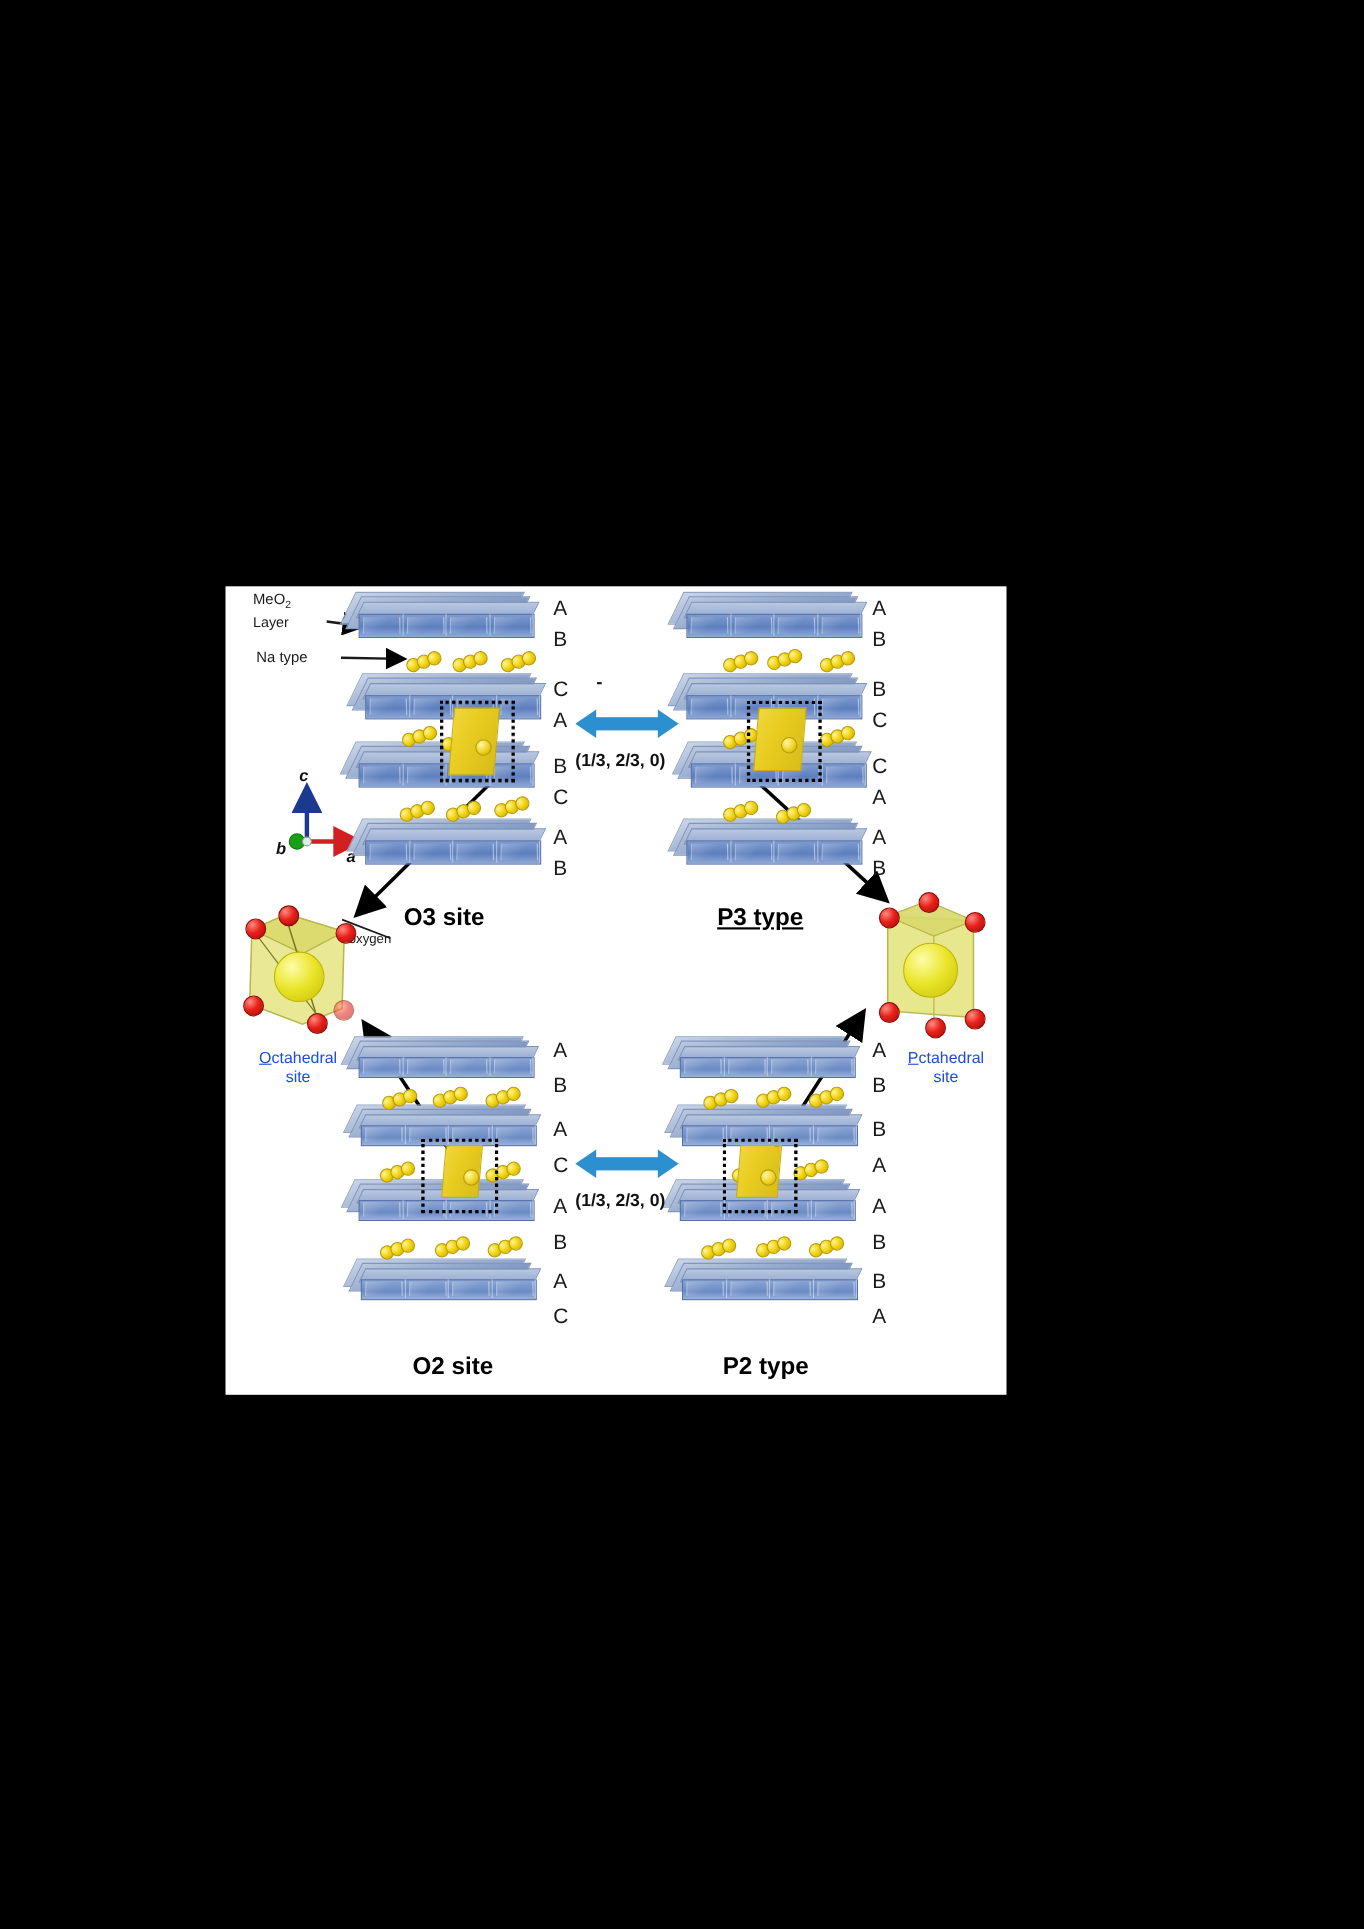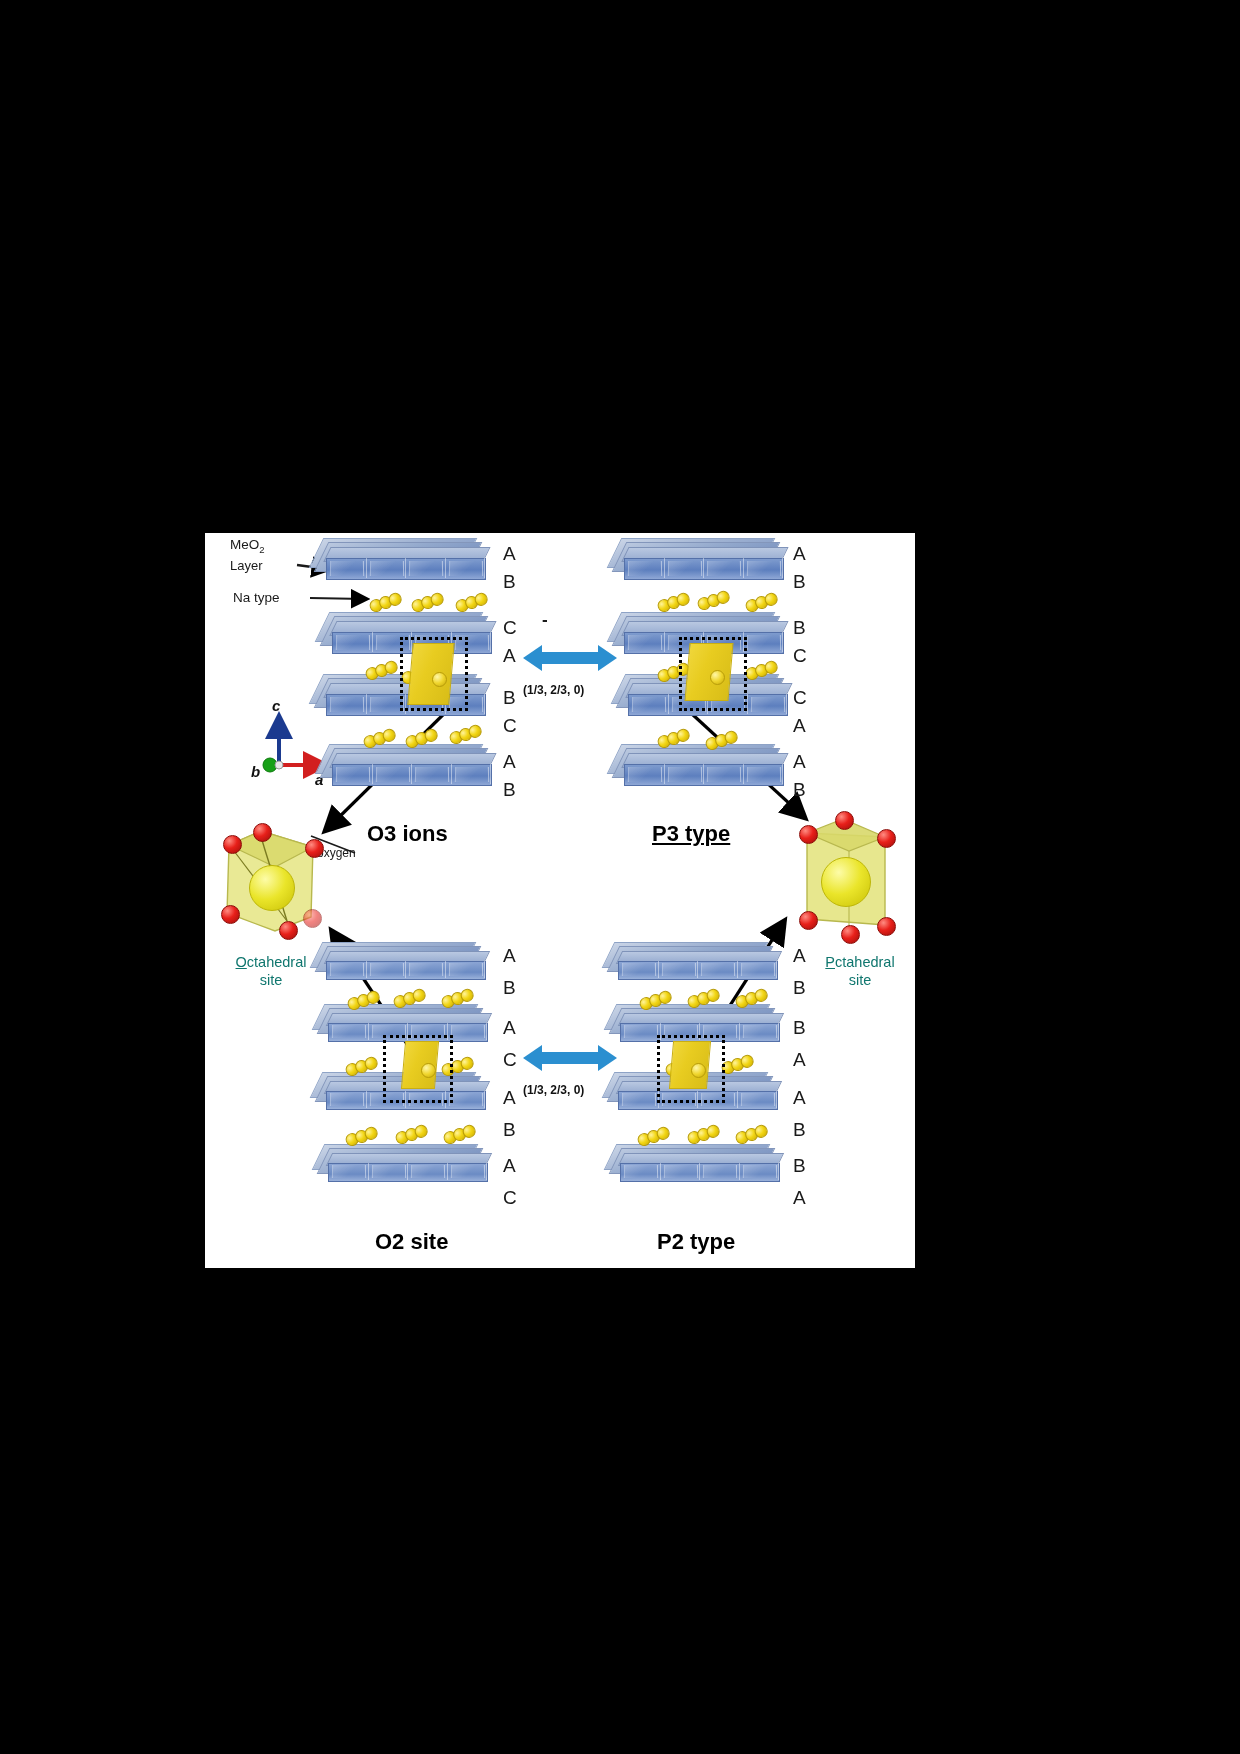--- a/index.html
+++ b/index.html
@@ -8,22 +8,22 @@
   
   #figure{
     position:absolute;left:205px;top:533px;width:710px;height:735px;
     background:#ffffff;
   }
 
   .lbl{position:absolute;color:#1a1a1a;white-space:nowrap;line-height:1;}
   .seq{position:absolute;font-size:19px;color:#1a1a1a;font-family:"Liberation Sans",sans-serif;}
   .typetitle{position:absolute;font-size:22px;font-weight:bold;color:#000;white-space:nowrap;}
   .smalltxt{position:absolute;font-size:12.5px;color:#1a1a1a;white-space:nowrap;}
-  .shifttxt{position:absolute;font-size:12px;font-weight:bold;color:#111;white-space:nowrap;}
-  .sitetxt{position:absolute;font-size:14.5px;color:#0f766e;text-align:center;line-height:1.25;}
+  .shifttxt{position:absolute;font-size:16px;font-weight:bold;color:#111;white-space:nowrap;}
+  .sitetxt{position:absolute;font-size:14.5px;color:#1d4ed8;text-align:center;line-height:1.25;}
   .sitetxt u{text-decoration:underline;}
 
   
   .slab{position:absolute;}
   .slab .back{
     position:absolute;left:-11px;top:-9px;width:calc(100% - 6px);height:calc(100% - 2px);
     background:linear-gradient(160deg,#c9d4e6 0%,#9fb2d2 45%,#7d96c4 100%);
     transform:skewX(-26deg);
     border:1px solid #8ea3c6;
   }
@@ -234,21 +234,21 @@
 
     <div class="seq" style="left:298px;top:10px;">A</div>
     <div class="seq" style="left:298px;top:38px;">B</div>
     <div class="seq" style="left:298px;top:84px;">C</div>
     <div class="seq" style="left:298px;top:112px;">A</div>
     <div class="seq" style="left:298px;top:154px;">B</div>
     <div class="seq" style="left:298px;top:182px;">C</div>
     <div class="seq" style="left:298px;top:218px;">A</div>
     <div class="seq" style="left:298px;top:246px;">B</div>
 
-    <div class="typetitle" style="left:162px;top:288px;">O3 ions</div>
+    <div class="typetitle" style="left:162px;top:288px;">O3 site</div>
   </div>
 
   <div>
     <div class="slab" style="left:420px;top:14px;width:158px;height:30px;">
       <div class="back"></div>
         <div class="back2"></div>
         <div class="top"></div>
         <div class="front"></div>
       <div class="faces">
           <i></i>

